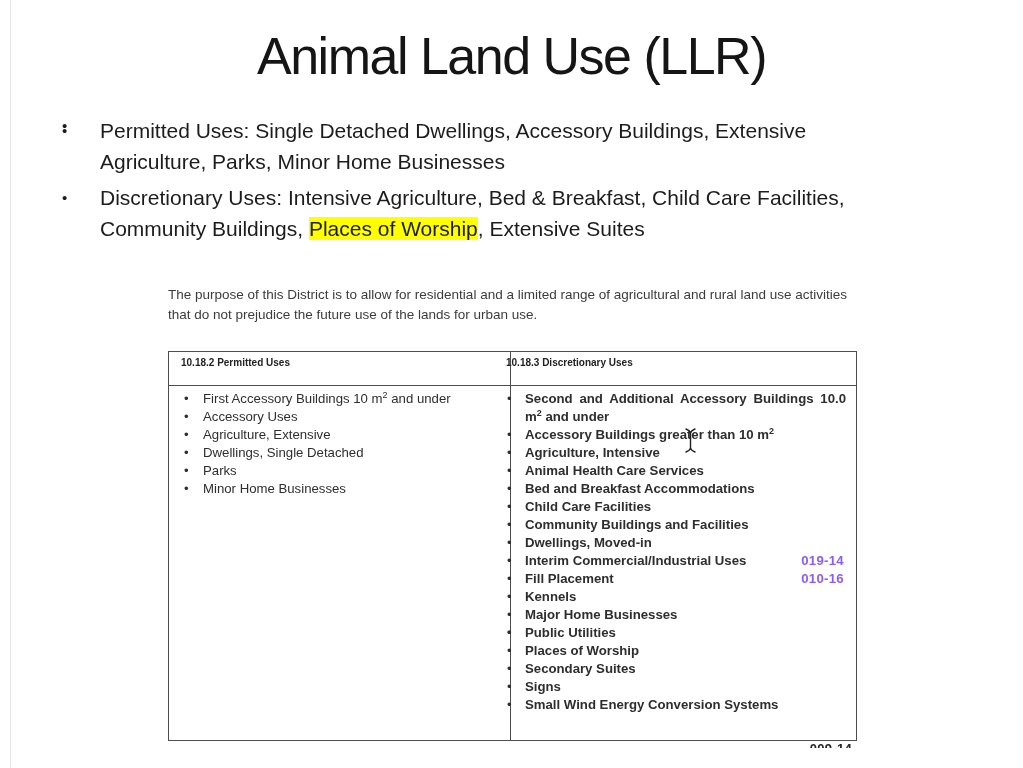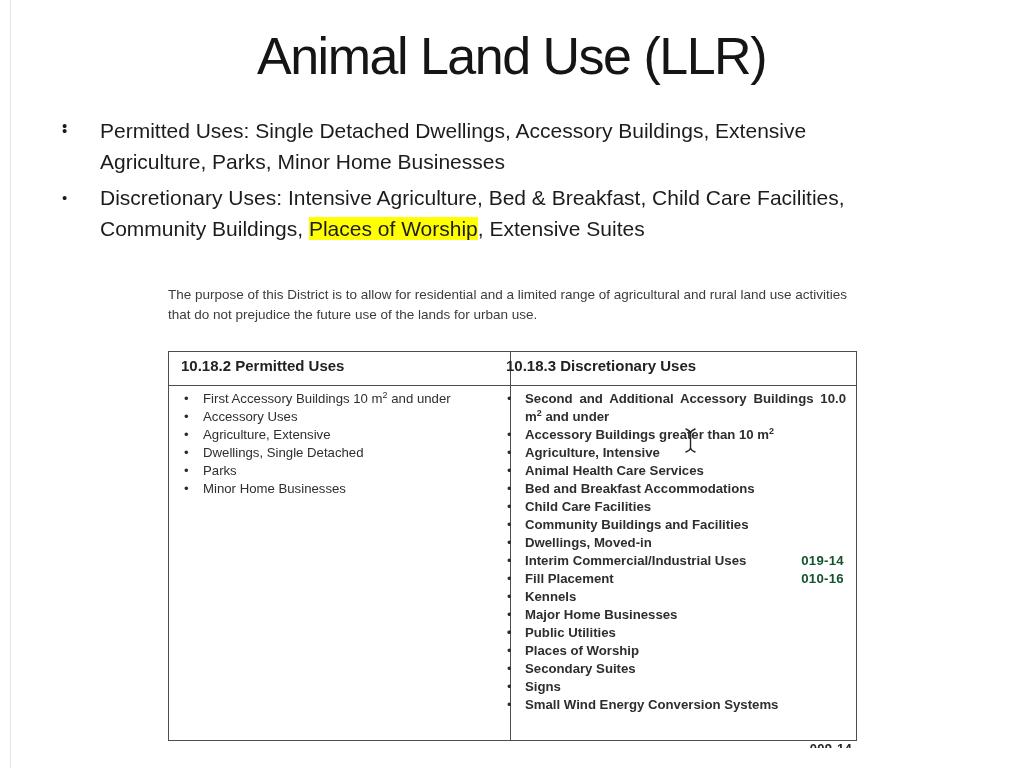--- a/index.html
+++ b/index.html
@@ -45,37 +45,37 @@
   .doc-table {
     position: absolute; left: 168px; top: 351px; width: 689px; height: 390px;
     border: 1px solid #4d4d4d;
     color: #2e2e2e;
   }
   .doc-col { position: absolute; top: 0; bottom: 0; }
   .col-permitted { left: 0; width: 342px; border-right: 1px solid #4d4d4d; }
   .col-discretionary { left: 328px; right: 0; }
   .doc-th {
     height: 34px; padding: 5px 0 0 12px;
-    font-size: 15px; font-weight: bold; color: #222;
+    font-size: 10px; font-weight: bold; color: #222;
     border-bottom: 1px solid #4d4d4d;
   }
   .col-discretionary .doc-th { padding-left: 9px; }
   .doc-cell { padding-top: 4px; }
   .doc-item {
     position: relative; font-size: 13.2px; line-height: 18px;
   }
   .col-permitted .doc-item { padding-left: 34px; }
   .col-permitted .doc-item .dot { position: absolute; left: 15px; top: 0; }
   .col-discretionary .doc-item { padding-left: 28px; padding-right: 10px; }
   .col-discretionary .doc-item .dot { position: absolute; left: 10px; top: 0; }
   .col-discretionary .doc-item .item-text { display: block; text-align: justify; font-weight: bold; }
   .col-permitted .doc-item .item-text { display: block; }
   .doc-item .ref {
     position: absolute; right: 12px; top: 0;
-    font-weight: bold; color: #14532d; letter-spacing: 0.3px; margin-left: 20px;
+    font-weight: bold; color: #8b5cf6; letter-spacing: 0.3px; margin-left: 20px;
   }
   .doc-item sup { font-size: 9px; line-height: 0; vertical-align: super; }
 
   .clipped-ref-window {
     position: absolute; left: 802px; top: 742px; width: 50px; height: 6px;
     overflow: hidden;
   }
   .clipped-ref-window .ref-text {
     display: block; font-size: 13px; line-height: 14px; font-weight: bold;
     color: #262626; text-align: right; letter-spacing: 0.3px;

